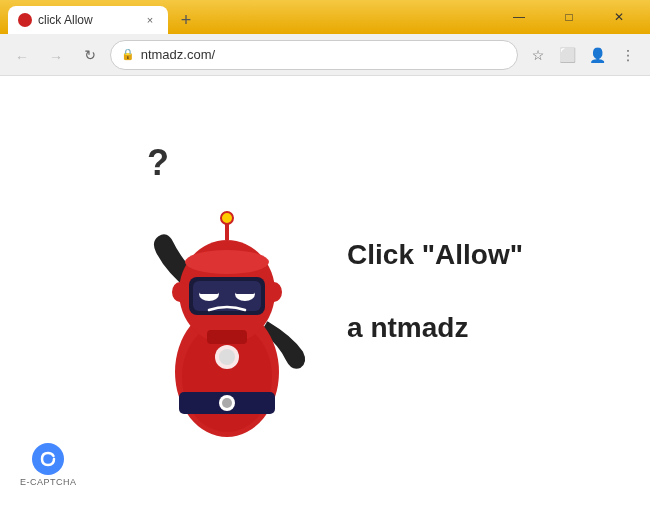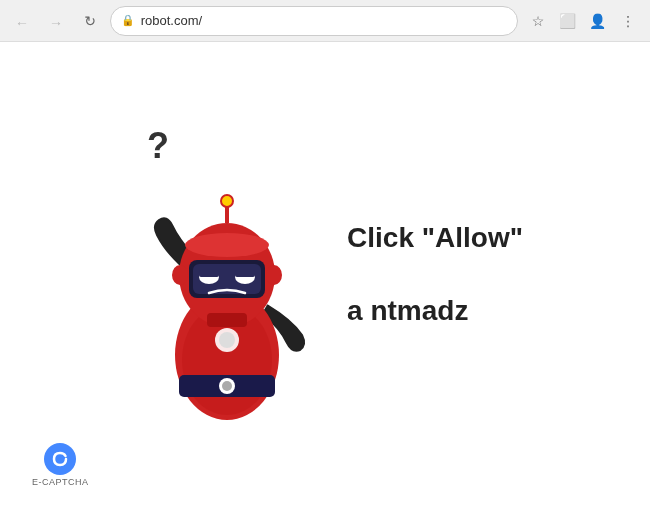--- a/index.html
+++ b/index.html
@@ -154,21 +154,21 @@
       font-size: 28px;
       font-weight: bold;
       color: #222;
       line-height: 1.3;
     }
 
     
     .captcha-badge {
       position: absolute;
       bottom: 20px;
-      left: 32px;
+      left: 20px;
       display: flex;
       flex-direction: column;
       align-items: center;
     }
     .captcha-icon {
       width: 32px; height: 32px;
       border-radius: 50%;
       background: #4488ff;
       display: flex; align-items: center; justify-content: center;
       font-size: 20px;
@@ -176,34 +176,49 @@
       font-style: italic;
       font-weight: bold;
     }
     .captcha-label { font-size: 9px; color: #666; margin-top: 2px; letter-spacing: 0.5px; }
   </style>
 </head>
 <body>
 
 <div class="browser-frame">
 
+  <div class="title-bar">
+    <div class="tab-area">
+      <div class="tab">
+        <div class="tab-favicon"></div>
+        <span class="tab-title">click Allow</span>
+        <span class="tab-close">×</span>
+      </div>
+      <div class="new-tab-btn">+</div>
+    </div>
+    <div class="window-controls">
+      <div class="win-btn">—</div>
+      <div class="win-btn">□</div>
+      <div class="win-btn close">✕</div>
+    </div>
+  </div>
 
   <div class="toolbar">
     <div class="nav-btn disabled">
       <span>←</span>
     </div>
     <div class="nav-btn disabled">
       <span>→</span>
     </div>
     <div class="nav-btn">
       <span>↻</span>
     </div>
     <div class="address-bar">
       <span class="address-icon">🔒</span>
-      <span class="address-text">robot.com/</span>
+      <span class="address-text">ntmadz.com/</span>
     </div>
     <div class="toolbar-icons">
       <div class="toolbar-icon">
         <span>☆</span>
       </div>
       <div class="toolbar-icon">
         <span>⬜</span>
       </div>
       <div class="toolbar-icon">
         <span>👤</span>

